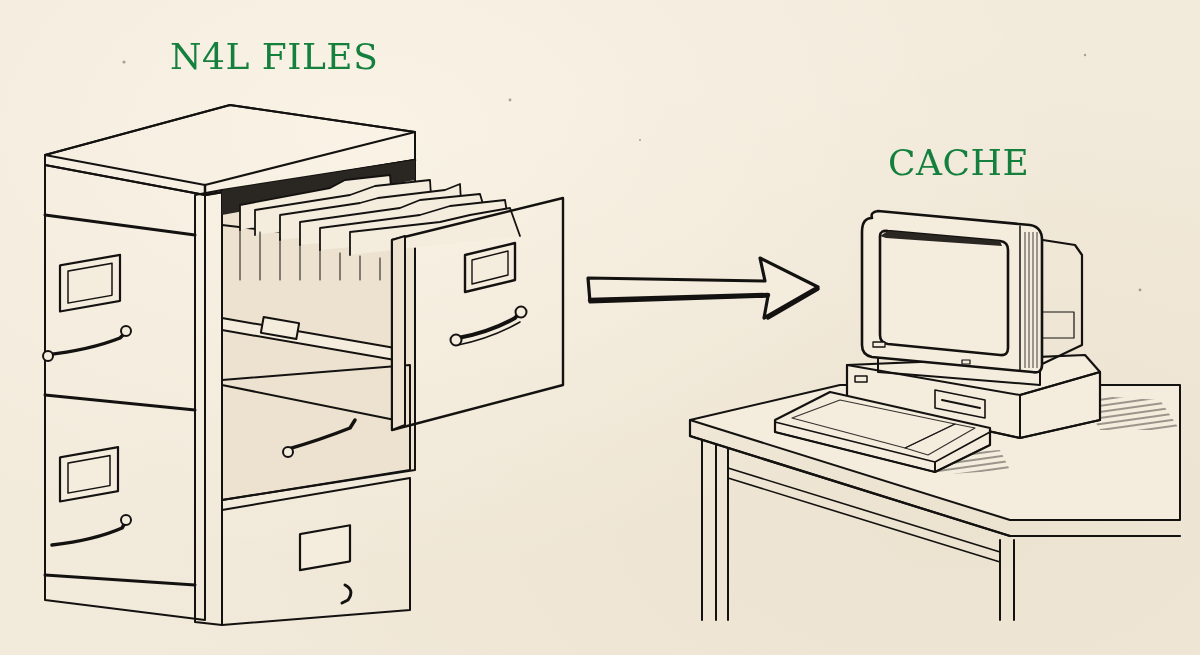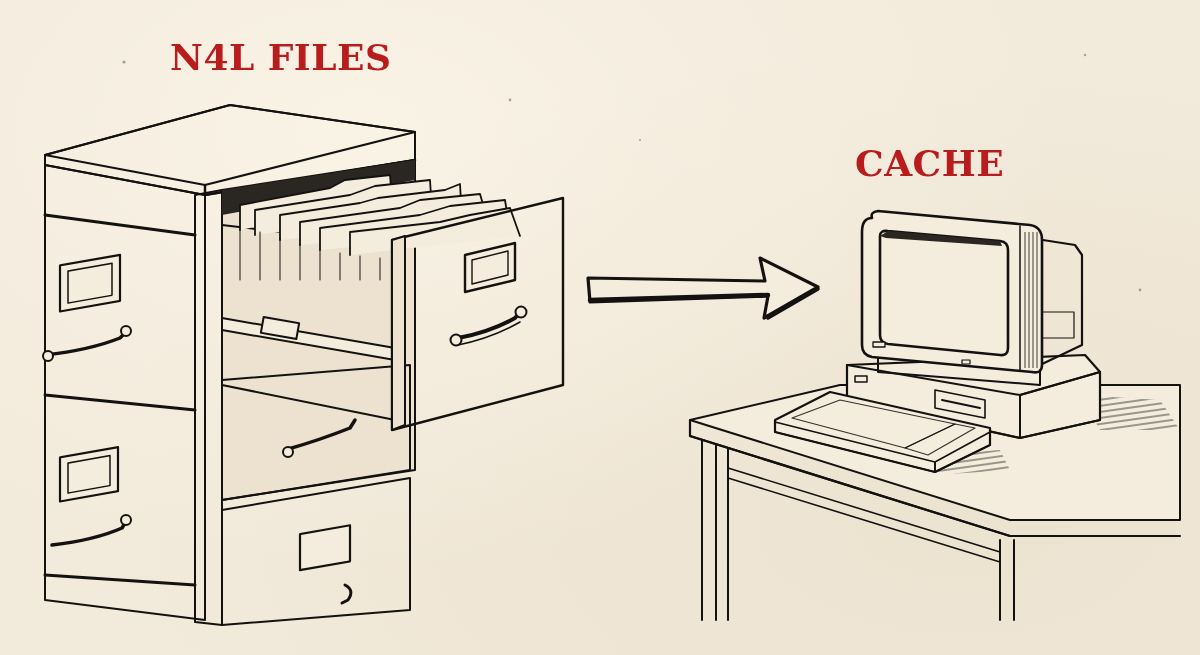--- a/index.html
+++ b/index.html
@@ -9,26 +9,26 @@
     position:relative;
     font-family:"DejaVu Serif", serif;
   }
   .paper {
     position:absolute; inset:0;
     background:
       radial-gradient(ellipse at 30% 20%, rgba(255,250,238,0.55), rgba(0,0,0,0) 60%),
       radial-gradient(ellipse at 80% 80%, rgba(225,212,188,0.35), rgba(0,0,0,0) 65%);
   }
   .label {
-    position:absolute; color:#b91c1c;
-    font-family:"DejaVu Serif", serif; font-weight:700;
+    position:absolute; color:#15803d;
+    font-family:"DejaVu Serif", serif; font-weight:400;
     letter-spacing:0.5px; white-space:nowrap;
   }
   #files-label { left:170px; top:36px; font-size:36px; }
-  #cache-label { left:855px; top:142px; font-size:36px; }
+  #cache-label { left:888px; top:142px; font-size:36px; }
   svg { position:absolute; left:0; top:0; }
   .ink { stroke:#141210; fill:none; stroke-linecap:round; stroke-linejoin:round; }
   .fill-paper { fill:#f4ecdd; }
   .fill-light { fill:#ece2cf; }
   .fill-dark { fill:#2a2622; }
 </style>
 </head>
 <body>
 
 <div class="paper"></div>

